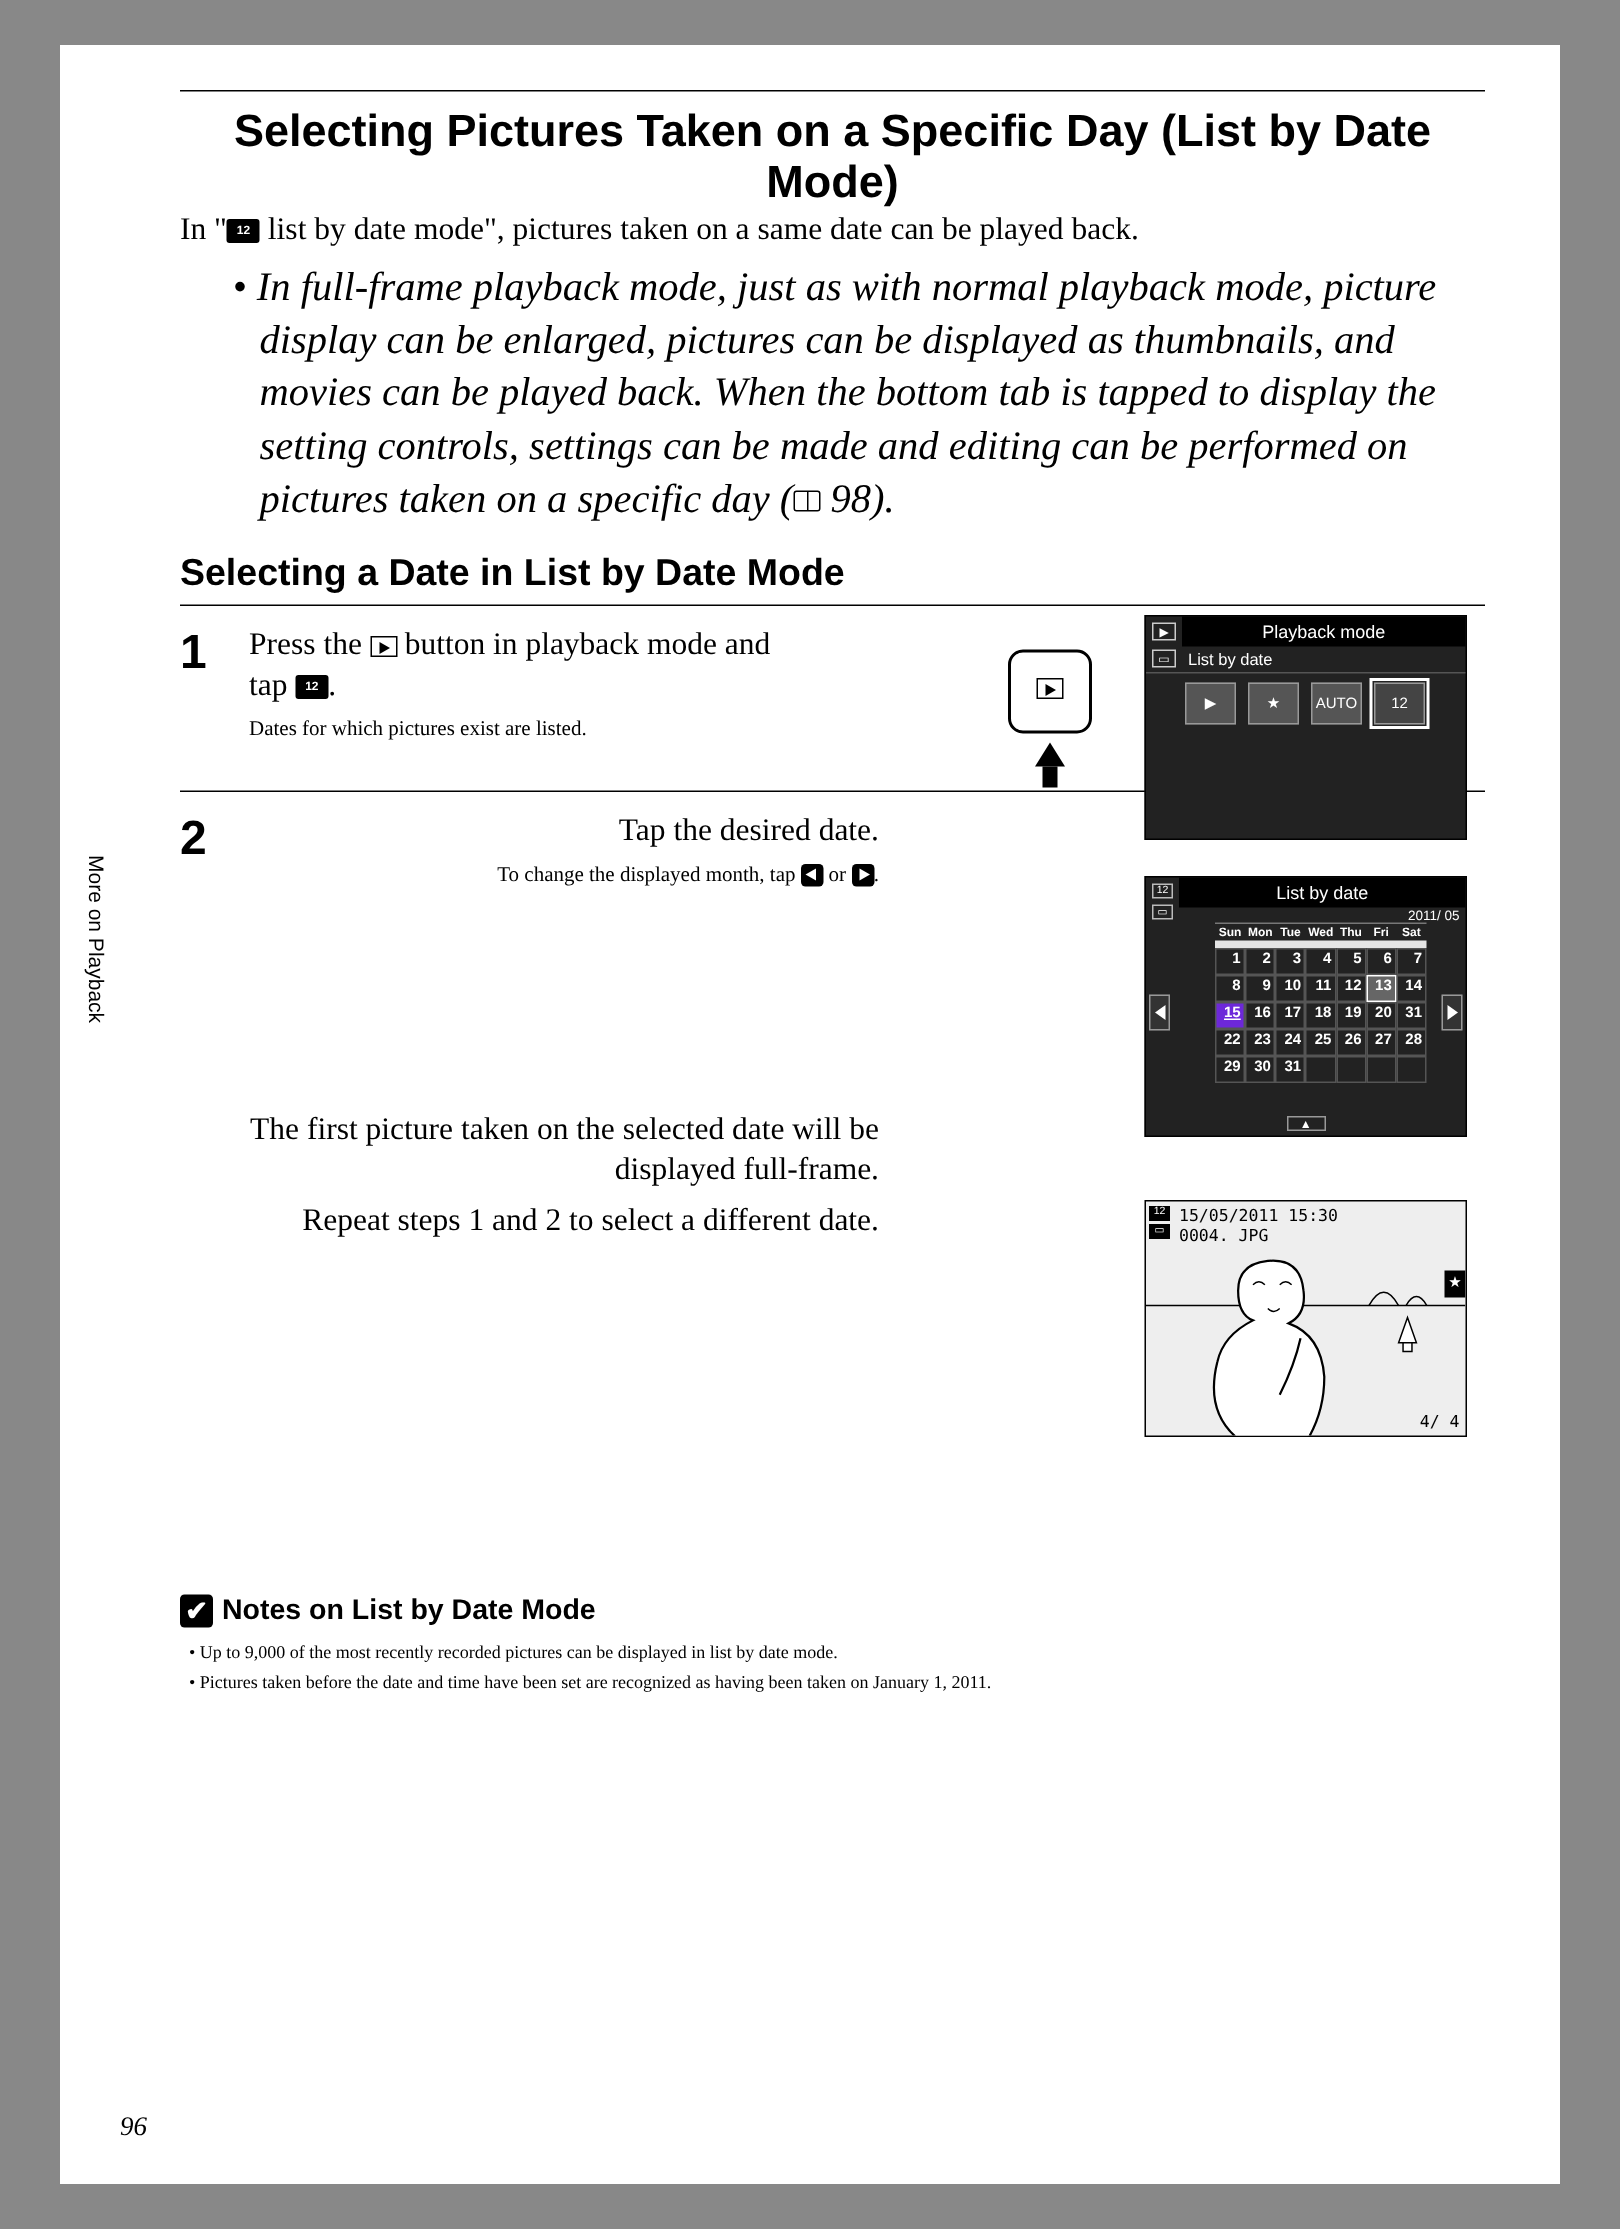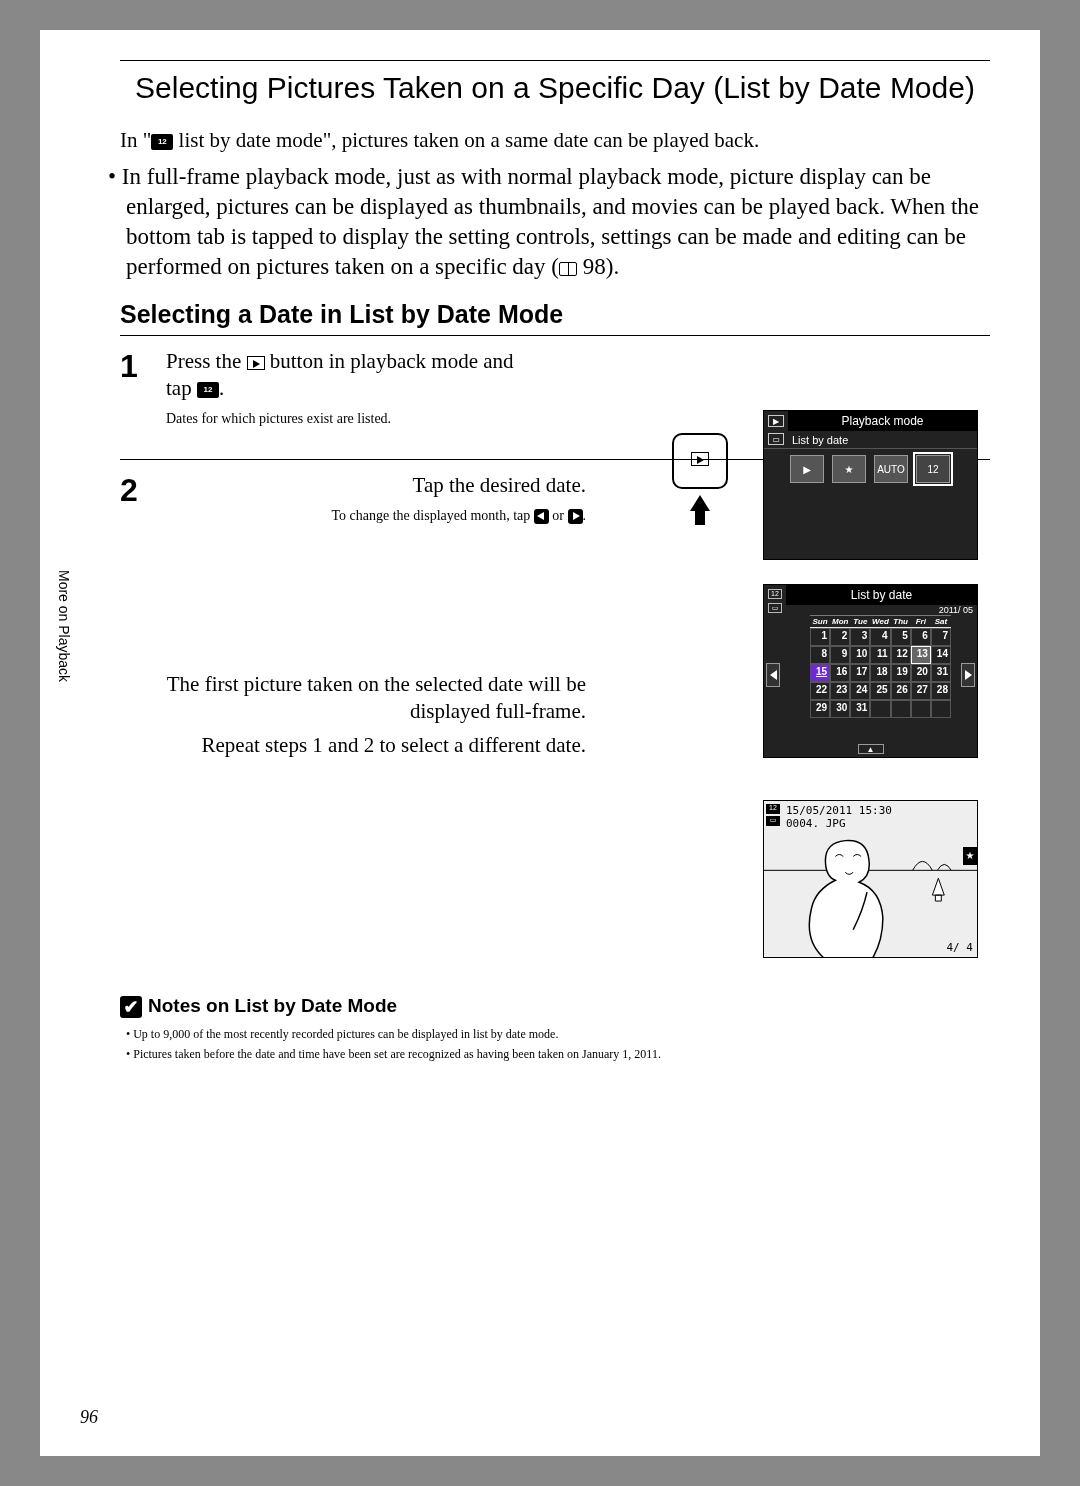--- a/index.html
+++ b/index.html
@@ -19,38 +19,38 @@
     bottom: 30px;
     padding: 30px 50px 30px 40px;
   }
   .hr-top {
     border-top: 1px solid #000;
     margin-left: 40px;
     margin-bottom: 10px;
   }
   h1 {
     font-family: Arial, sans-serif;
-    font-weight: normal;
+    font-weight: bold;
     font-size: 30px;
     text-align: center;
     margin-left: 40px;
-    margin-bottom: 22px;
   }
   .intro {
     font-size: 21px;
     margin-left: 40px;
     margin-bottom: 8px;
     line-height: 1.3;
   }
   .intro-bullet {
-    font-size: 23px;
-    margin-left: 46px;
+    font-size: 27px;
+    margin-left: 93px;
     text-indent: -18px;
     line-height: 1.3;
     margin-bottom: 18px;
+    font-style: italic;
   }
   .intro-bullet::before { content: "• "; }
   .date-icon {
     display: inline-block;
     width: 22px; height: 16px;
     background: #000;
     color: #fff;
     font-family: Arial, sans-serif;
     font-size: 8px;
     font-weight: bold;
@@ -307,22 +307,21 @@
     padding: 0 4px;
     margin-left: 22px;
   }
   .cal-grid {
     margin: 0 26px 0 46px;
   }
   .cal-head {
     display: grid;
     grid-template-columns: repeat(7, 1fr);
     border-top: 1px solid #777;
-    border-bottom: 1px solid #e5e5e5;
-    font-style: italic;
+    border-bottom: 5px solid #e5e5e5;
   }
   .cal-head span {
     font-size: 8px;
     font-weight: bold;
     text-align: center;
     padding: 1px 0;
   }
   .cal-body {
     display: grid;
     grid-template-columns: repeat(7, 1fr);

